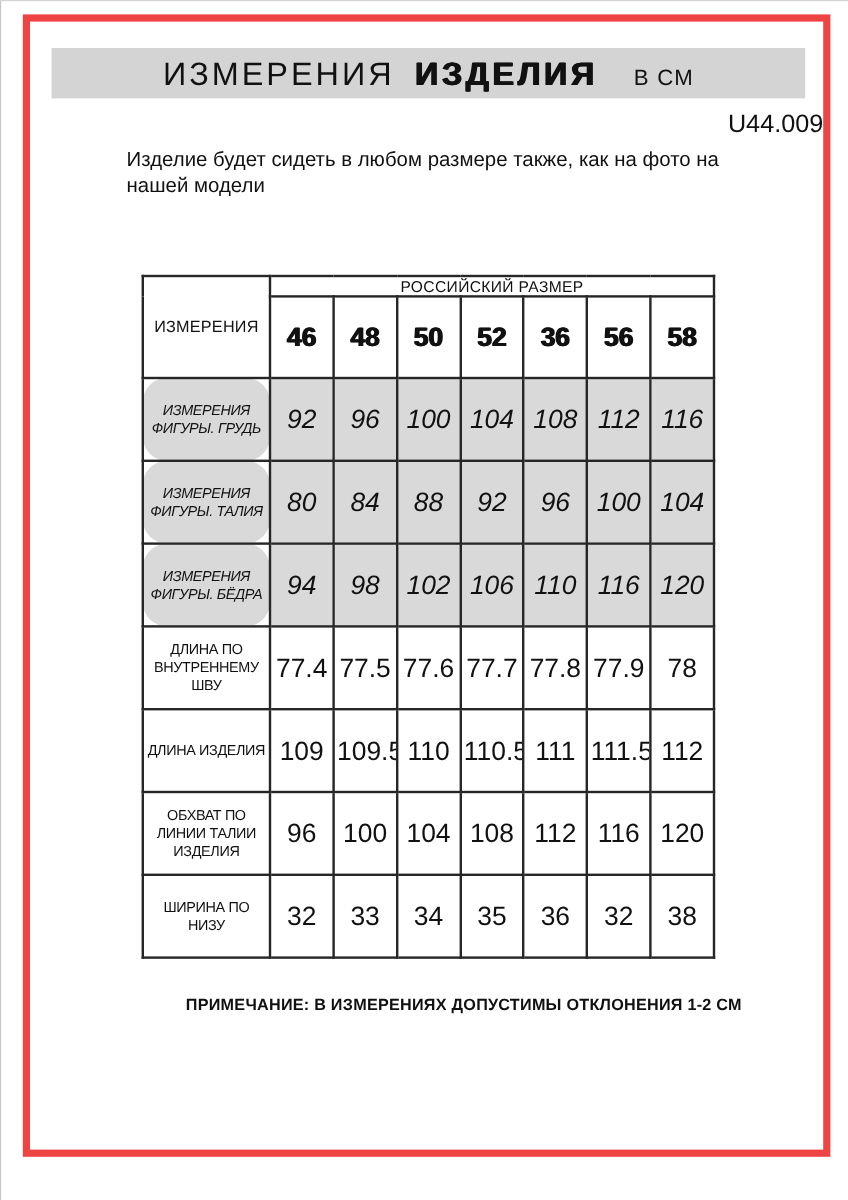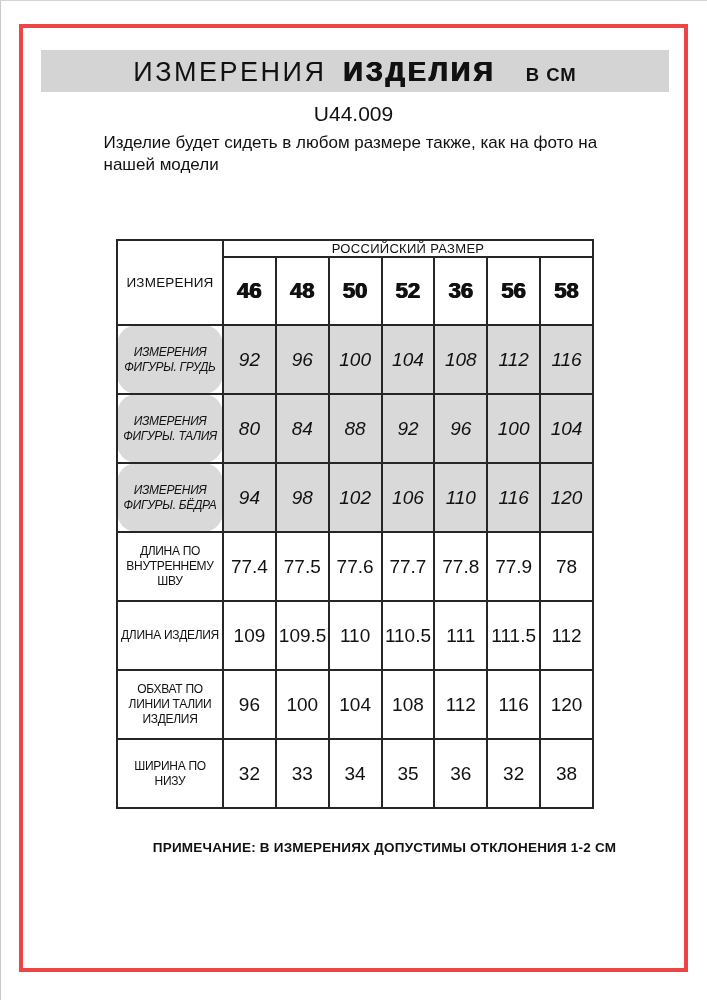--- a/index.html
+++ b/index.html
@@ -20,23 +20,23 @@
     position: absolute; left: 0; top: 0; width: 1px; height: 1000px;
     background: #c9c9c9;
   }
   .edge-top {
     position: absolute; left: 0; top: 0; width: 707px; height: 1px;
     background: #d5d5d5;
   }
 
   .frame {
     position: absolute;
-    left: 19px; top: 24px;
+    left: 19px; top: 12px;
     width: 661px; height: 940px;
-    border: 4px solid #ef4444;
+    border: 6px solid #ef4444;
     background: #fff;
   }
 
   .title-band {
     position: absolute;
     left: 18px; top: 22px;
     width: 628px; height: 42px;
     background: var(--band-bg, #d4d4d4);
     display: flex;
     align-items: baseline;
@@ -51,30 +51,30 @@
   }
   .title-product {
     font-size: 27px;
     font-weight: 700;
     letter-spacing: 3px;
     margin-left: 17px;
     text-shadow: 0.6px 0 0 currentColor, -0.6px 0 0 currentColor;
   }
   .title-unit {
     font-size: 18.5px;
-    font-weight: 700;
+    font-weight: 400;
     letter-spacing: 1px;
     margin-left: 30px;
   }
 
   .article-code {
     position: absolute;
     left: 0; top: 74px;
     width: 100%;
-    text-align: center;
+    text-align: right;
     font-size: 21px;
     font-weight: 400;
   }
 
   .description {
     position: absolute;
     left: 50%; top: 104px;
     transform: translateX(-50%);
     width: 500px;
     text-align: left;
@@ -119,21 +119,21 @@
     text-shadow: 0.6px 0 0 currentColor, -0.6px 0 0 currentColor;
   }
   td.label-cell {
     font-size: 12px;
     font-weight: 400;
     letter-spacing: -0.3px;
     line-height: 15px;
     border-radius: 20px;
   }
   td.value-cell {
-    font-size: 19px;
+    font-size: 22px;
     font-weight: 400;
   }
   tr.shaded td {
     background: var(--shaded-bg, #d9d9d9);
     font-style: italic;
   }
 
   .note {
     position: absolute;
     left: 0; top: 812px;

